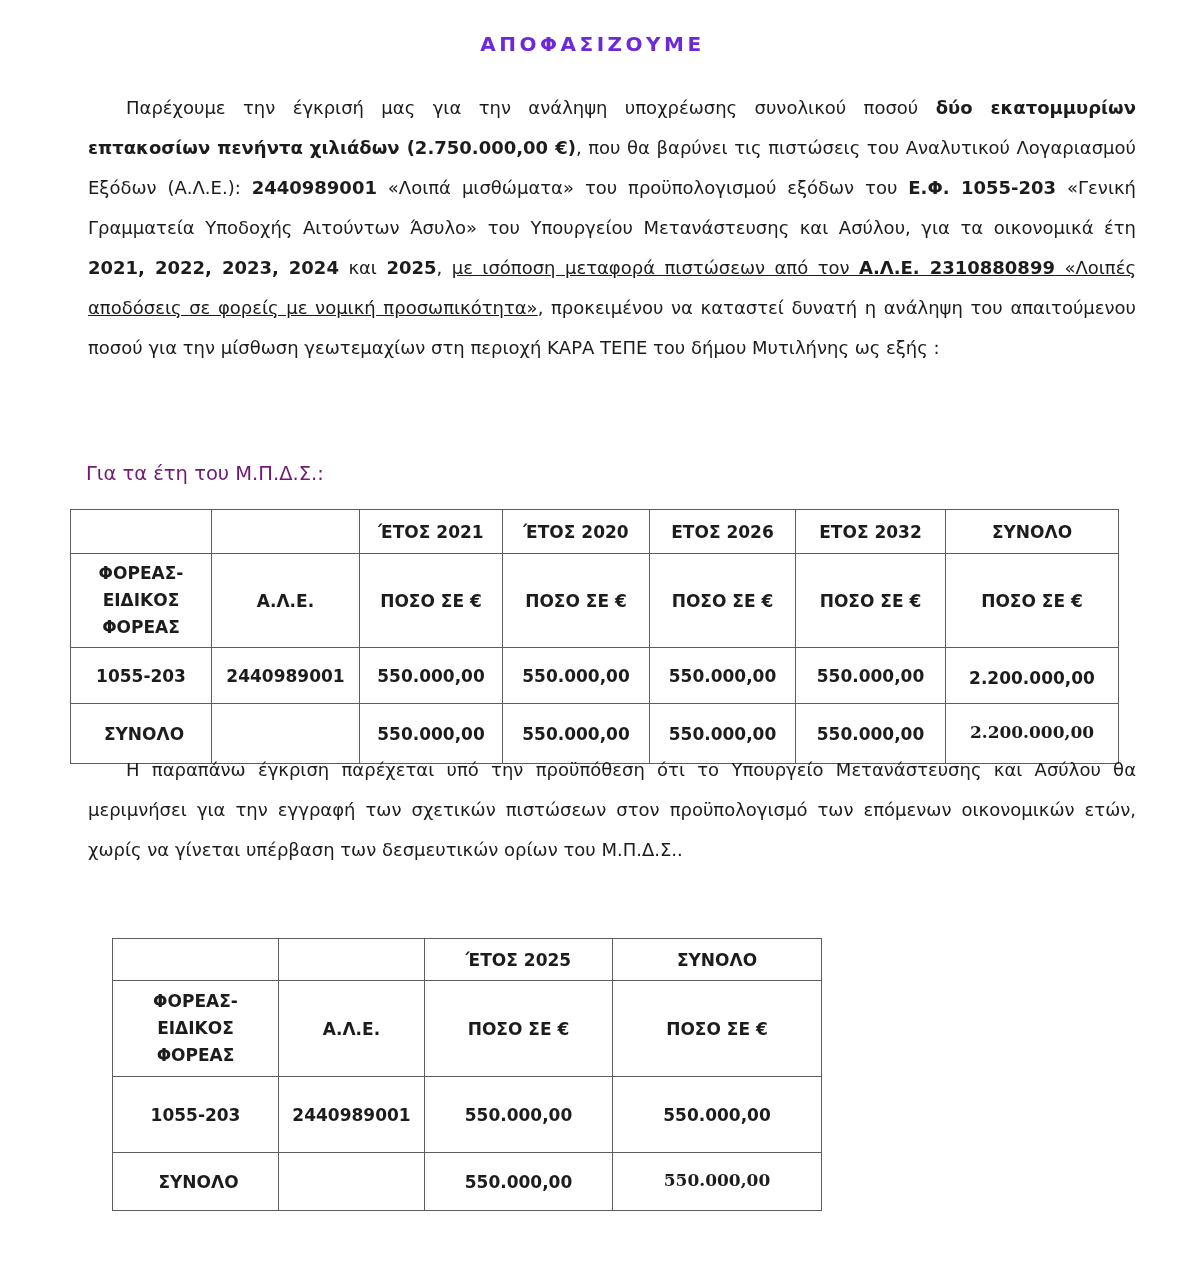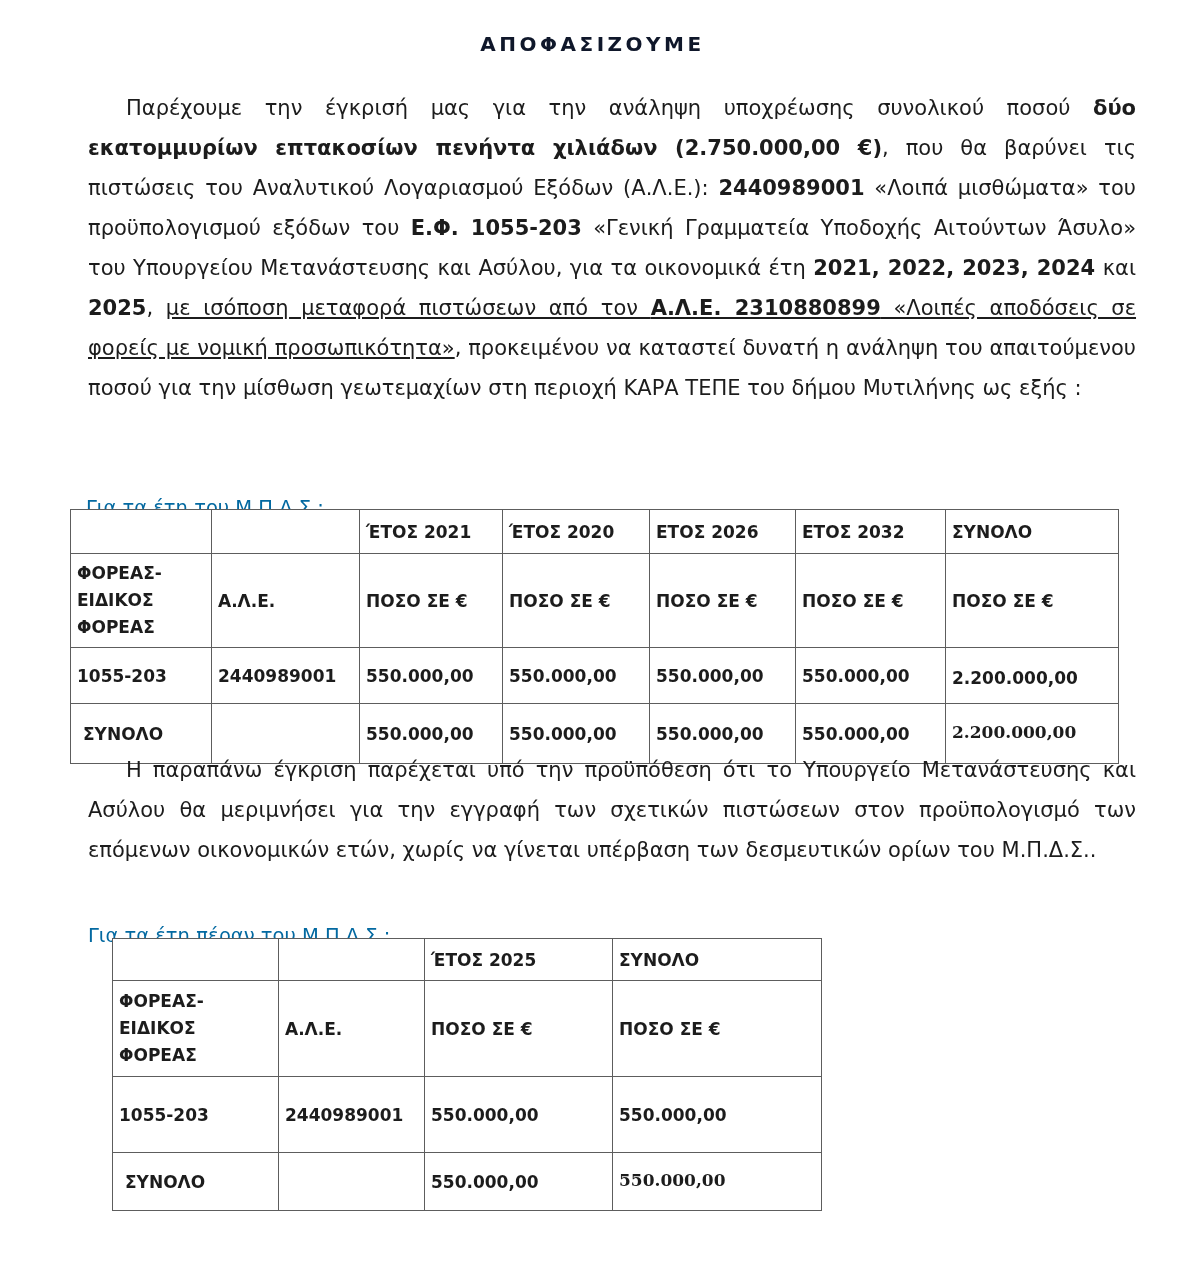--- a/index.html
+++ b/index.html
@@ -26,27 +26,27 @@
   
   .doc-heading {
     position: absolute;
     top: 32px;
     left: 0;
     width: 1185px;
     text-align: center;
     font-size: 20px;
     font-weight: bold;
     letter-spacing: 3.5px;
-    color: #0f172a;
+    color: #6d28d9;
   }
 
   
   .para {
     position: absolute;
-    font-size: 21px;
+    font-size: 18px;
     line-height: 40px;
     text-align: justify;
     text-justify: inter-word;
     color: #1c1c1c;
   }
   .para b { font-weight: bold; }
   .para .u { text-decoration: underline; }
   .indent { display: inline-block; width: 38px; }
 
   #para-main {
@@ -57,40 +57,39 @@
   #para-second {
     left: 88px;
     top: 750px;
     width: 1048px;
   }
 
   .label-line {
     position: absolute;
     font-size: 19.5px;
     line-height: 32px;
-    color: #0369a1;
-    margin-top: 34px;
+    color: #701a75;
   }
   #label-mpds  { left: 86px; top: 458px; }
   #label-beyond{ left: 88px; top: 886px; }
 
   
   table.doc-table {
     position: absolute;
     border-collapse: collapse;
     table-layout: fixed;
     background: #fff;
   }
   table.doc-table td {
     border: 1.6px solid #5d5d5d;
     padding: 0 6px;
     font-size: 17px;
     color: #1c1c1c;
     vertical-align: middle;
-    text-align: left;
+    text-align: center;
     box-sizing: border-box;
   }
   .bold   { font-weight: bold; }
   .hleft  { text-align: left; padding-left: 12px !important; }
   .thin   { font-weight: bold; }
 
   
   #table-mpds {
     left: 70px;
     top: 509px;
@@ -185,21 +184,20 @@
         <td class="bold">550.000,00</td>
         <td class="gt-bot">2.200.000,00</td>
       </tr>
     </tbody>
   </table>
 
   <div class="para" id="para-second">
     <span class="indent"></span><span>Η παραπάνω έγκριση παρέχεται υπό την προϋπόθεση ότι το Υπουργείο Μετανάστευσης και Ασύλου θα μεριμνήσει για την εγγραφή των σχετικών πιστώσεων στον προϋπολογισμό των επόμενων οικονομικών ετών, χωρίς να γίνεται υπέρβαση των δεσμευτικών ορίων του Μ.Π.Δ.Σ..</span>
   </div>
 
-  <div class="label-line" id="label-beyond">Για τα έτη πέραν του Μ.Π.Δ.Σ.:</div>
 
   <table class="doc-table" id="table-beyond">
     <colgroup>
       <col style="width:166px">
       <col style="width:146px">
       <col style="width:188px">
       <col style="width:209px">
     </colgroup>
     <tbody>
       <tr class="r-head">

